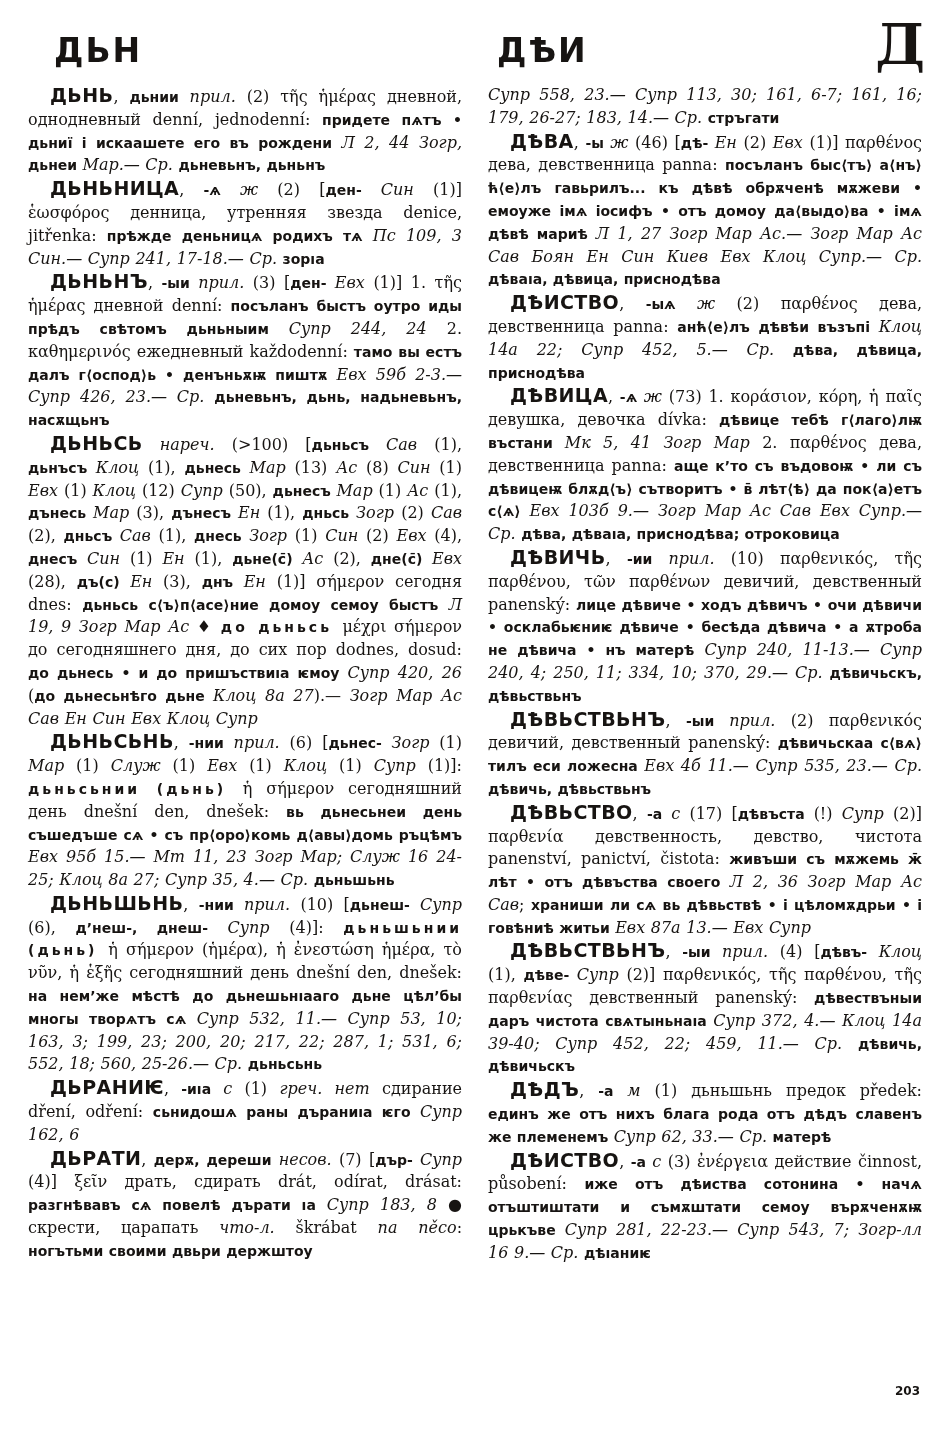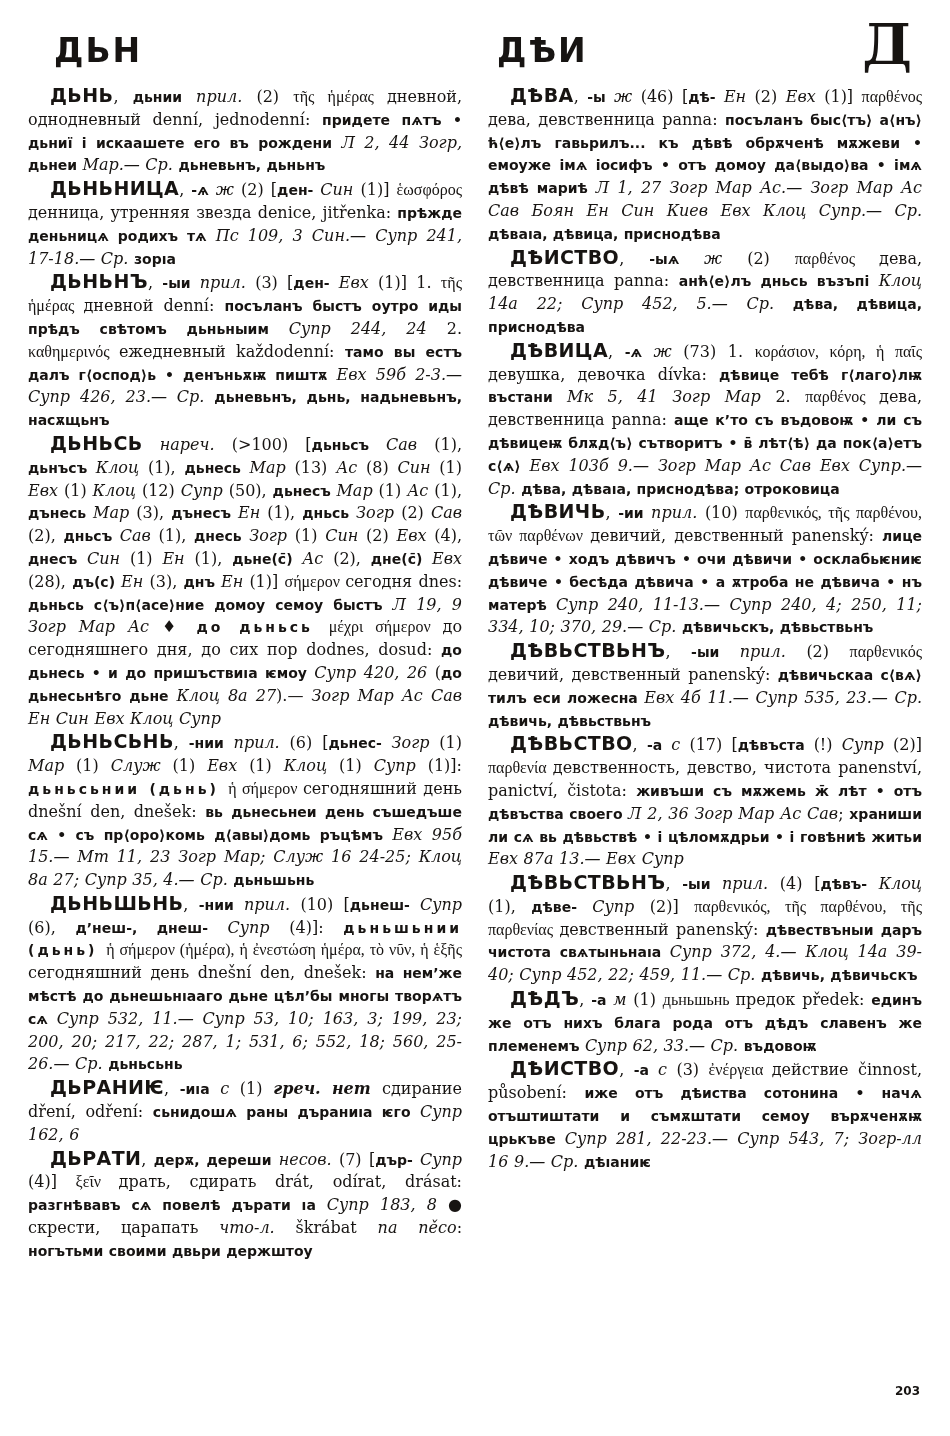--- a/index.html
+++ b/index.html
@@ -2,21 +2,21 @@
 <html><head>
 <meta charset="utf-8">
 <style>
   html,body{margin:0;padding:0;}
   body{
     width:950px;height:1436px;position:relative;overflow:hidden;
     background:#ffffff;color:#171412;
     font-family:"DejaVu Serif", serif;
   }
   .page{position:absolute;inset:0;}
-  .running-head{position:absolute;top:0;left:0;right:14px;height:82px;}
+  .running-head{position:absolute;top:0;left:0;right:1px;height:82px;}
   .rh-label{
     position:absolute;font-family:"DejaVu Sans", sans-serif;font-weight:700;
     font-size:33px;letter-spacing:2px;top:34px;line-height:1;
   }
   .rh-left{left:54px;}
   .rh-center{left:497px;}
   .rh-big{
     position:absolute;right:24px;top:16px;font-family:"DejaVu Serif", serif;
     font-weight:700;font-size:56px;line-height:1;letter-spacing:0;
   }
@@ -28,22 +28,22 @@
     width:434px;text-align:justify;
     font-size:16px;line-height:22.8px;
     word-spacing:0.5px;
   }
   p.entry{margin:0;text-indent:22px;}
   p.entry.cont{text-indent:0;}
   .hw{font-family:"DejaVu Sans","DejaVu Serif",sans-serif;font-weight:700;font-size:19px;letter-spacing:0.4px;}
   .ocs{font-family:"DejaVu Sans","DejaVu Serif",sans-serif;font-weight:700;font-size:14px;}
   .sp{letter-spacing:3px;}
   .src{font-style:italic;}
-  .gr{font-style:normal;font-family:Liberation Serif, serif;}
-  .bi{font-weight:700;font-style:italic;}
+  .gr{font-style:normal;}
+  .bi{font-weight:400;font-style:italic;}
   .page-number{
     position:absolute;right:30px;top:1384px;
     font-family:"DejaVu Sans", sans-serif;font-weight:700;font-size:12px;
   }
 </style>
 </head>
 <body>
 
 <div class="page">
 
@@ -58,27 +58,28 @@
         <p class="entry"><span class="hw">ДЬНЬ</span><span>, </span><span class="ocs">дьнии </span><span class="src">прил.</span><span> (2) </span><span class="gr">τῆς ἡμέρας </span><span>дневной, однодневный denní, jednodenní: </span><span class="ocs">придете пѧтъ • дьниї і искаашете его въ рождени </span><span class="src">Л 2, 44 Зогр, </span><span class="ocs">дьнеи </span><span class="src">Мар.— Ср. </span><span class="ocs">дьневьнъ, дьньнъ</span></p>
         <p class="entry"><span class="hw">ДЬНЬНИЦА</span><span>, </span><span class="ocs">-ѧ </span><span class="src">ж</span><span> (2) [</span><span class="ocs">ден- </span><span class="src">Син</span><span> (1)] </span><span class="gr">ἑωσφόρος </span><span>денница, утренняя звезда denice, jitřenka: </span><span class="ocs">прѣжде деньницѧ родихъ тѧ </span><span class="src">Пс 109, 3 Син.— Супр 241, 17-18.— Ср. </span><span class="ocs">зорıа</span></p>
         <p class="entry"><span class="hw">ДЬНЬНЪ</span><span>, </span><span class="ocs">-ыи </span><span class="src">прил.</span><span> (3) [</span><span class="ocs">ден- </span><span class="src">Евх</span><span> (1)] 1. </span><span class="gr">τῆς ἡμέρας </span><span>дневной denní: </span><span class="ocs">посъланъ быстъ оутро иды прѣдъ свѣтомъ дьньныим </span><span class="src">Супр 244, 24 </span><span>2. </span><span class="gr">καθημερινός </span><span>ежедневный každodenní: </span><span class="ocs">тамо вы естъ далъ г⟨оспод⟩ь • денъньѫѭ пиштѫ </span><span class="src">Евх 59б 2-3.— Супр 426, 23.— Ср. </span><span class="ocs">дьневьнъ, дьнь, надьневьнъ, насѫщьнъ</span></p>
         <p class="entry"><span class="hw">ДЬНЬСЬ</span><span> </span><span class="src">нареч.</span><span> (&gt;100) [</span><span class="ocs">дьньсъ </span><span class="src">Сав</span><span> (1), </span><span class="ocs">дьнъсъ </span><span class="src">Клоц</span><span> (1), </span><span class="ocs">дьнесь </span><span class="src">Мар</span><span> (13) </span><span class="src">Ас</span><span> (8) </span><span class="src">Син</span><span> (1) </span><span class="src">Евх</span><span> (1) </span><span class="src">Клоц</span><span> (12) </span><span class="src">Супр</span><span> (50), </span><span class="ocs">дьнесъ </span><span class="src">Мар</span><span> (1) </span><span class="src">Ас</span><span> (1), </span><span class="ocs">дънесь </span><span class="src">Мар</span><span> (3), </span><span class="ocs">дънесъ </span><span class="src">Ен</span><span> (1), </span><span class="ocs">дньсь </span><span class="src">Зогр</span><span> (2) </span><span class="src">Сав</span><span> (2), </span><span class="ocs">дньсъ </span><span class="src">Сав</span><span> (1), </span><span class="ocs">днесь </span><span class="src">Зогр</span><span> (1) </span><span class="src">Син</span><span> (2) </span><span class="src">Евх</span><span> (4), </span><span class="ocs">днесъ </span><span class="src">Син</span><span> (1) </span><span class="src">Ен</span><span> (1), </span><span class="ocs">дьне(с̄) </span><span class="src">Ас</span><span> (2), </span><span class="ocs">дне(с̄) </span><span class="src">Евх</span><span> (28), </span><span class="ocs">дъ(с) </span><span class="src">Ен</span><span> (3), </span><span class="ocs">днъ </span><span class="src">Ен</span><span> (1)] </span><span class="gr">σήμερον </span><span>сегодня dnes: </span><span class="ocs">дьньсь с⟨ъ⟩п⟨асе⟩ние домоу семоу быстъ </span><span class="src">Л 19, 9 Зогр Мар Ас</span><span> ♦ </span><span class="ocs sp">до дьньсь </span><span class="gr">μέχρι σήμερον </span><span>до сегодняшнего дня, до сих пор dodnes, dosud: </span><span class="ocs">до дьнесь • и до пришъствиıа ѥмоу </span><span class="src">Супр 420, 26</span><span> (</span><span class="ocs">до дьнесьнѣго дьне </span><span class="src">Клоц 8а 27</span><span>).— </span><span class="src">Зогр Мар Ас Сав Ен Син Евх Клоц Супр</span></p>
         <p class="entry"><span class="hw">ДЬНЬСЬНЬ</span><span>, </span><span class="ocs">-нии </span><span class="src">прил.</span><span> (6) [</span><span class="ocs">дьнес- </span><span class="src">Зогр</span><span> (1) </span><span class="src">Мар</span><span> (1) </span><span class="src">Служ</span><span> (1) </span><span class="src">Евх</span><span> (1) </span><span class="src">Клоц</span><span> (1) </span><span class="src">Супр</span><span> (1)]: </span><span class="ocs sp">дьньсьнии (дьнь) </span><span class="gr">ἡ σήμερον </span><span>сегодняшний день dnešní den, dnešek: </span><span class="ocs">вь дьнесьнеи день съшедъше сѧ • съ пр⟨оро⟩комь д⟨авы⟩домь ръцѣмъ </span><span class="src">Евх 95б 15.— Мт 11, 23 Зогр Мар; Служ 16 24-25; Клоц 8а 27; Супр 35, 4.— Ср. </span><span class="ocs">дьньшьнь</span></p>
         <p class="entry"><span class="hw">ДЬНЬШЬНЬ</span><span>, </span><span class="ocs">-нии </span><span class="src">прил.</span><span> (10) [</span><span class="ocs">дьнеш- </span><span class="src">Супр</span><span> (6), </span><span class="ocs">д’неш-, днеш- </span><span class="src">Супр</span><span> (4)]: </span><span class="ocs sp">дьньшьнии (дьнь) </span><span class="gr">ἡ σήμερον (ἡμέρα), ἡ ἐνεστώση ἡμέρα, τὸ νῦν, ἡ ἑξῆς </span><span>сегодняшний день dnešní den, dnešek: </span><span class="ocs">на нем’же мѣстѣ до дьнешьнıааго дьне цѣл’бы многы творѧтъ сѧ </span><span class="src">Супр 532, 11.— Супр 53, 10; 163, 3; 199, 23; 200, 20; 217, 22; 287, 1; 531, 6; 552, 18; 560, 25-26.— Ср. </span><span class="ocs">дьньсьнь</span></p>
         <p class="entry"><span class="hw">ДЬРАНИѤ</span><span>, </span><span class="ocs">-иıа </span><span class="src">с</span><span> (1) </span><span class="bi">греч. нет </span><span>сдирание dření, odření: </span><span class="ocs">сьнидошѧ раны дъраниıа ѥго </span><span class="src">Супр 162, 6</span></p>
         <p class="entry"><span class="hw">ДЬРАТИ</span><span>, </span><span class="ocs">дерѫ, дереши </span><span class="src">несов.</span><span> (7) [</span><span class="ocs">дър- </span><span class="src">Супр</span><span> (4)] </span><span class="gr">ξεῖν </span><span>драть, сдирать drát, odírat, drásat: </span><span class="ocs">разгнѣвавъ сѧ повелѣ дърати ıа </span><span class="src">Супр 183, 8</span><span> ● скрести, царапать </span><span class="src">что-л.</span><span> škrábat </span><span class="src">na něco</span><span>: </span><span class="ocs">ногътьми своими двьри держштоу</span></p>
       </div>
     <div class="col">
+        <p class="entry cont"><span class="src">Супр 558, 23.— Супр 113, 30; 161, 6-7; 161, 16; 179, 26-27; 183, 14.— Ср. </span><span class="ocs">стръгати</span></p>
         <p class="entry"><span class="hw">ДѢВА</span><span>, </span><span class="ocs">-ы </span><span class="src">ж</span><span> (46) [</span><span class="ocs">дѣ- </span><span class="src">Ен</span><span> (2) </span><span class="src">Евх</span><span> (1)] </span><span class="gr">παρθένος </span><span>дева, девственница panna: </span><span class="ocs">посъланъ быс⟨тъ⟩ а⟨нъ⟩ћ⟨е⟩лъ гавьрилъ... къ дѣвѣ обрѫченѣ мѫжеви • емоуже імѧ іосифъ • отъ домоу да⟨выдо⟩ва • імѧ дѣвѣ мариѣ </span><span class="src">Л 1, 27 Зогр Мар Ас.— Зогр Мар Ас Сав Боян Ен Син Киев Евх Клоц Супр.— Ср. </span><span class="ocs">дѣваıа, дѣвица, приснодѣва</span></p>
-        <p class="entry"><span class="hw">ДѢИСТВО</span><span>, </span><span class="ocs">-ыѧ </span><span class="src">ж</span><span> (2) </span><span class="gr">παρθένος </span><span>дева, девственница panna: </span><span class="ocs">анћ⟨е⟩лъ дньсь възъпі </span><span class="src">Клоц 14а 22; Супр 452, 5.— Ср. </span><span class="ocs">дѣва, дѣвица, приснодѣва</span></p>
+        <p class="entry"><span class="hw">ДѢИСТВО</span><span>, </span><span class="ocs">-ыѧ </span><span class="src">ж</span><span> (2) </span><span class="gr">παρθένος </span><span>дева, девственница panna: </span><span class="ocs">анћ⟨е⟩лъ дѣвѣи възъпі </span><span class="src">Клоц 14а 22; Супр 452, 5.— Ср. </span><span class="ocs">дѣва, дѣвица, приснодѣва</span></p>
         <p class="entry"><span class="hw">ДѢВИЦА</span><span>, </span><span class="ocs">-ѧ </span><span class="src">ж</span><span> (73) 1. </span><span class="gr">κοράσιον, κόρη, ἡ παῖς </span><span>девушка, девочка dívka: </span><span class="ocs">дѣвице тебѣ г⟨лаго⟩лѭ въстани </span><span class="src">Мк 5, 41 Зогр Мар </span><span>2. </span><span class="gr">παρθένος </span><span>дева, девственница panna: </span><span class="ocs">аще к’то съ въдовоѭ • ли съ дѣвицеѭ блѫд⟨ъ⟩ сътворитъ • в̄ лѣт⟨ѣ⟩ да пок⟨а⟩етъ с⟨ѧ⟩ </span><span class="src">Евх 103б 9.— Зогр Мар Ас Сав Евх Супр.— Ср. </span><span class="ocs">дѣва, дѣваıа, приснодѣва; отроковица</span></p>
         <p class="entry"><span class="hw">ДѢВИЧЬ</span><span>, </span><span class="ocs">-ии </span><span class="src">прил.</span><span> (10) </span><span class="gr">παρθενικός, τῆς παρθένου, τῶν παρθένων </span><span>девичий, девственный panenský: </span><span class="ocs">лице дѣвиче • ходъ дѣвичъ • очи дѣвичи • осклабьѥниѥ дѣвиче • бесѣда дѣвича • а ѫтроба не дѣвича • нъ матерѣ </span><span class="src">Супр 240, 11-13.— Супр 240, 4; 250, 11; 334, 10; 370, 29.— Ср. </span><span class="ocs">дѣвичьскъ, дѣвьствьнъ</span></p>
         <p class="entry"><span class="hw">ДѢВЬСТВЬНЪ</span><span>, </span><span class="ocs">-ыи </span><span class="src">прил.</span><span> (2) </span><span class="gr">παρθενικός </span><span>девичий, девственный panenský: </span><span class="ocs">дѣвичьскаа с⟨вѧ⟩тилъ еси ложесна </span><span class="src">Евх 4б 11.— Супр 535, 23.— Ср. </span><span class="ocs">дѣвичь, дѣвьствьнъ</span></p>
         <p class="entry"><span class="hw">ДѢВЬСТВО</span><span>, </span><span class="ocs">-а </span><span class="src">с</span><span> (17) [</span><span class="ocs">дѣвъста </span><span>(!) </span><span class="src">Супр</span><span> (2)] </span><span class="gr">παρθενία </span><span>девственность, девство, чистота panenství, panictví, čistota: </span><span class="ocs">живъши съ мѫжемь ж̄ лѣт • отъ дѣвъства своего </span><span class="src">Л 2, 36 Зогр Мар Ас Сав</span><span>; </span><span class="ocs">храниши ли сѧ вь дѣвьствѣ • і цѣломѫдрьи • і говѣниѣ житьи </span><span class="src">Евх 87а 13.— Евх Супр</span></p>
         <p class="entry"><span class="hw">ДѢВЬСТВЬНЪ</span><span>, </span><span class="ocs">-ыи </span><span class="src">прил.</span><span> (4) [</span><span class="ocs">дѣвъ- </span><span class="src">Клоц</span><span> (1), </span><span class="ocs">дѣве- </span><span class="src">Супр</span><span> (2)] </span><span class="gr">παρθενικός, τῆς παρθένου, τῆς παρθενίας </span><span>девственный panenský: </span><span class="ocs">дѣвествъныи даръ чистота свѧтыньнаıа </span><span class="src">Супр 372, 4.— Клоц 14а 39-40; Супр 452, 22; 459, 11.— Ср. </span><span class="ocs">дѣвичь, дѣвичьскъ</span></p>
-        <p class="entry"><span class="hw">ДѢДЪ</span><span>, </span><span class="ocs">-а </span><span class="src">м</span><span> (1) </span><span class="gr">дьньшьнь </span><span>предок předek: </span><span class="ocs">единъ же отъ нихъ блага рода отъ дѣдъ славенъ же племенемъ </span><span class="src">Супр 62, 33.— Ср. </span><span class="ocs">въдовоѭ</span></p>
+        <p class="entry"><span class="hw">ДѢДЪ</span><span>, </span><span class="ocs">-а </span><span class="src">м</span><span> (1) </span><span class="gr">дьньшьнь </span><span>предок předek: </span><span class="ocs">единъ же отъ нихъ блага рода отъ дѣдъ славенъ же племенемъ </span><span class="src">Супр 62, 33.— Ср. </span><span class="ocs">матерѣ</span></p>
         <p class="entry"><span class="hw">ДѢИСТВО</span><span>, </span><span class="ocs">-а </span><span class="src">с</span><span> (3) </span><span class="gr">ἐνέργεια </span><span>действие činnost, působení: </span><span class="ocs">иже отъ дѣиства сотонина • начѧ отъштиштати и съмѫштати семоу върѫченѫѭ црькъве </span><span class="src">Супр 281, 22-23.— Супр 543, 7; Зогр-лл 16 9.— Ср. </span><span class="ocs">дѣıаниѥ</span></p>
       </div>
   </div>
 
   <div class="page-number">203</div>
 
 </div>
 
 </body></html>

